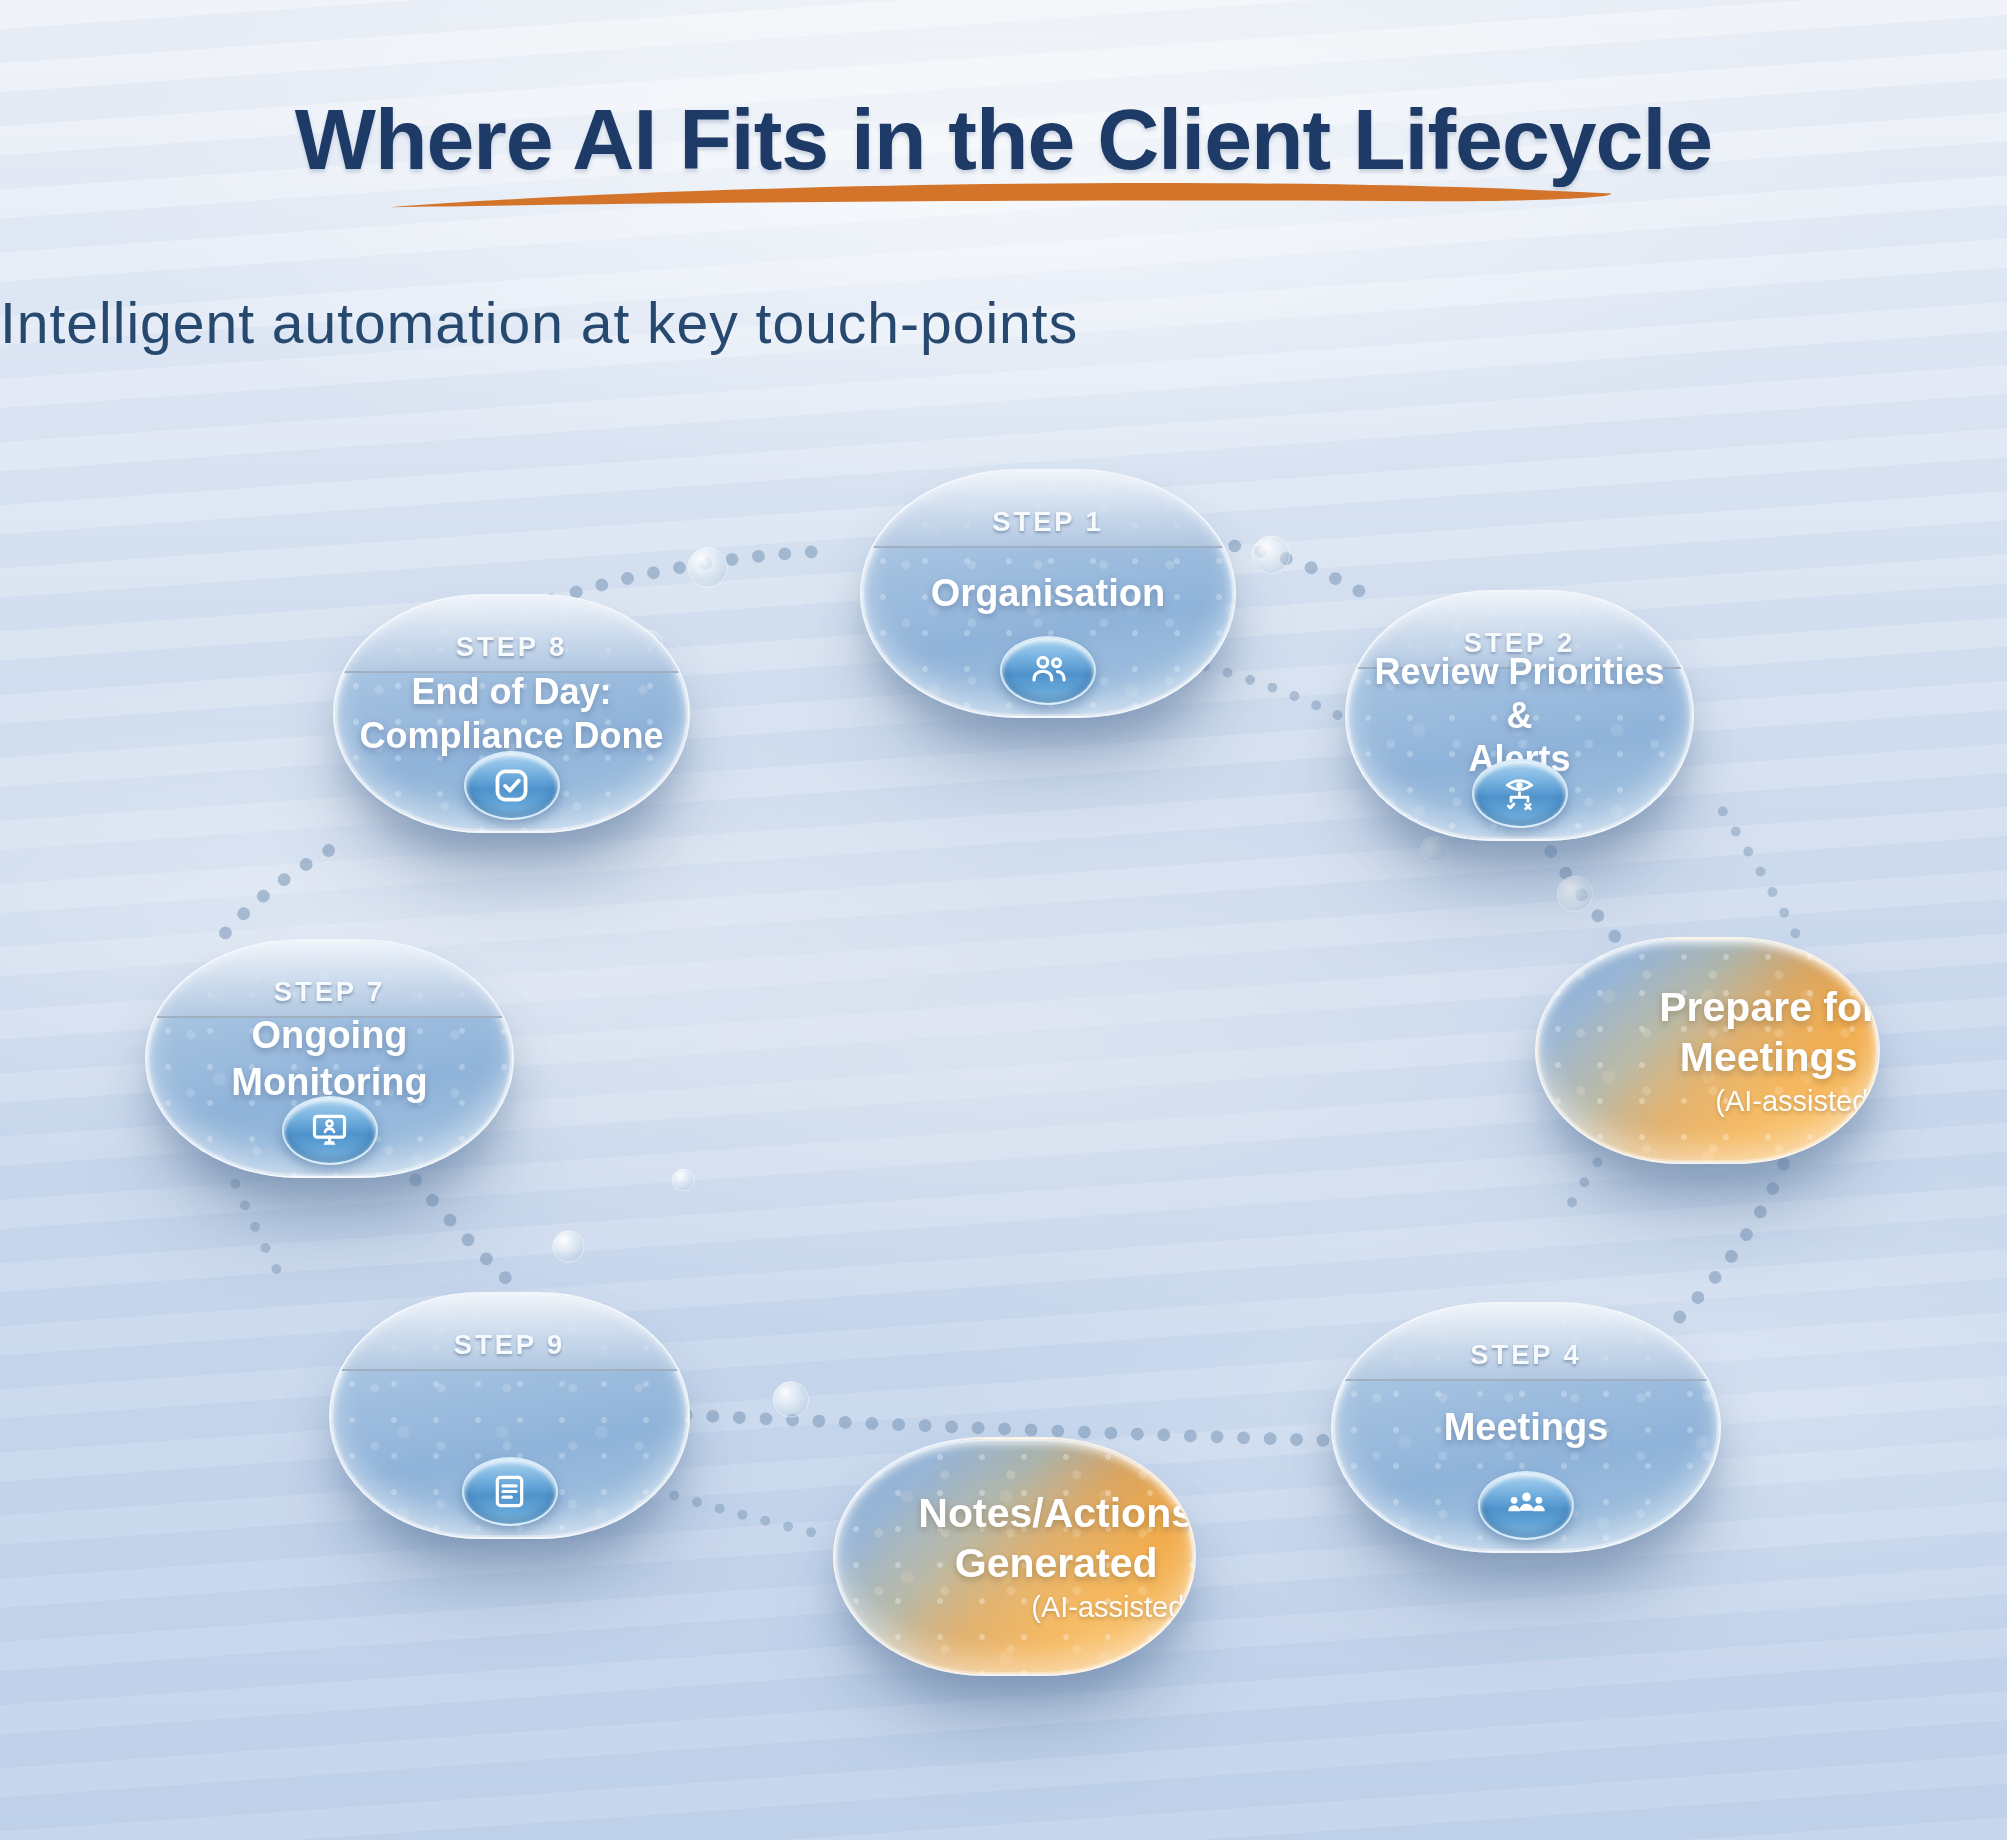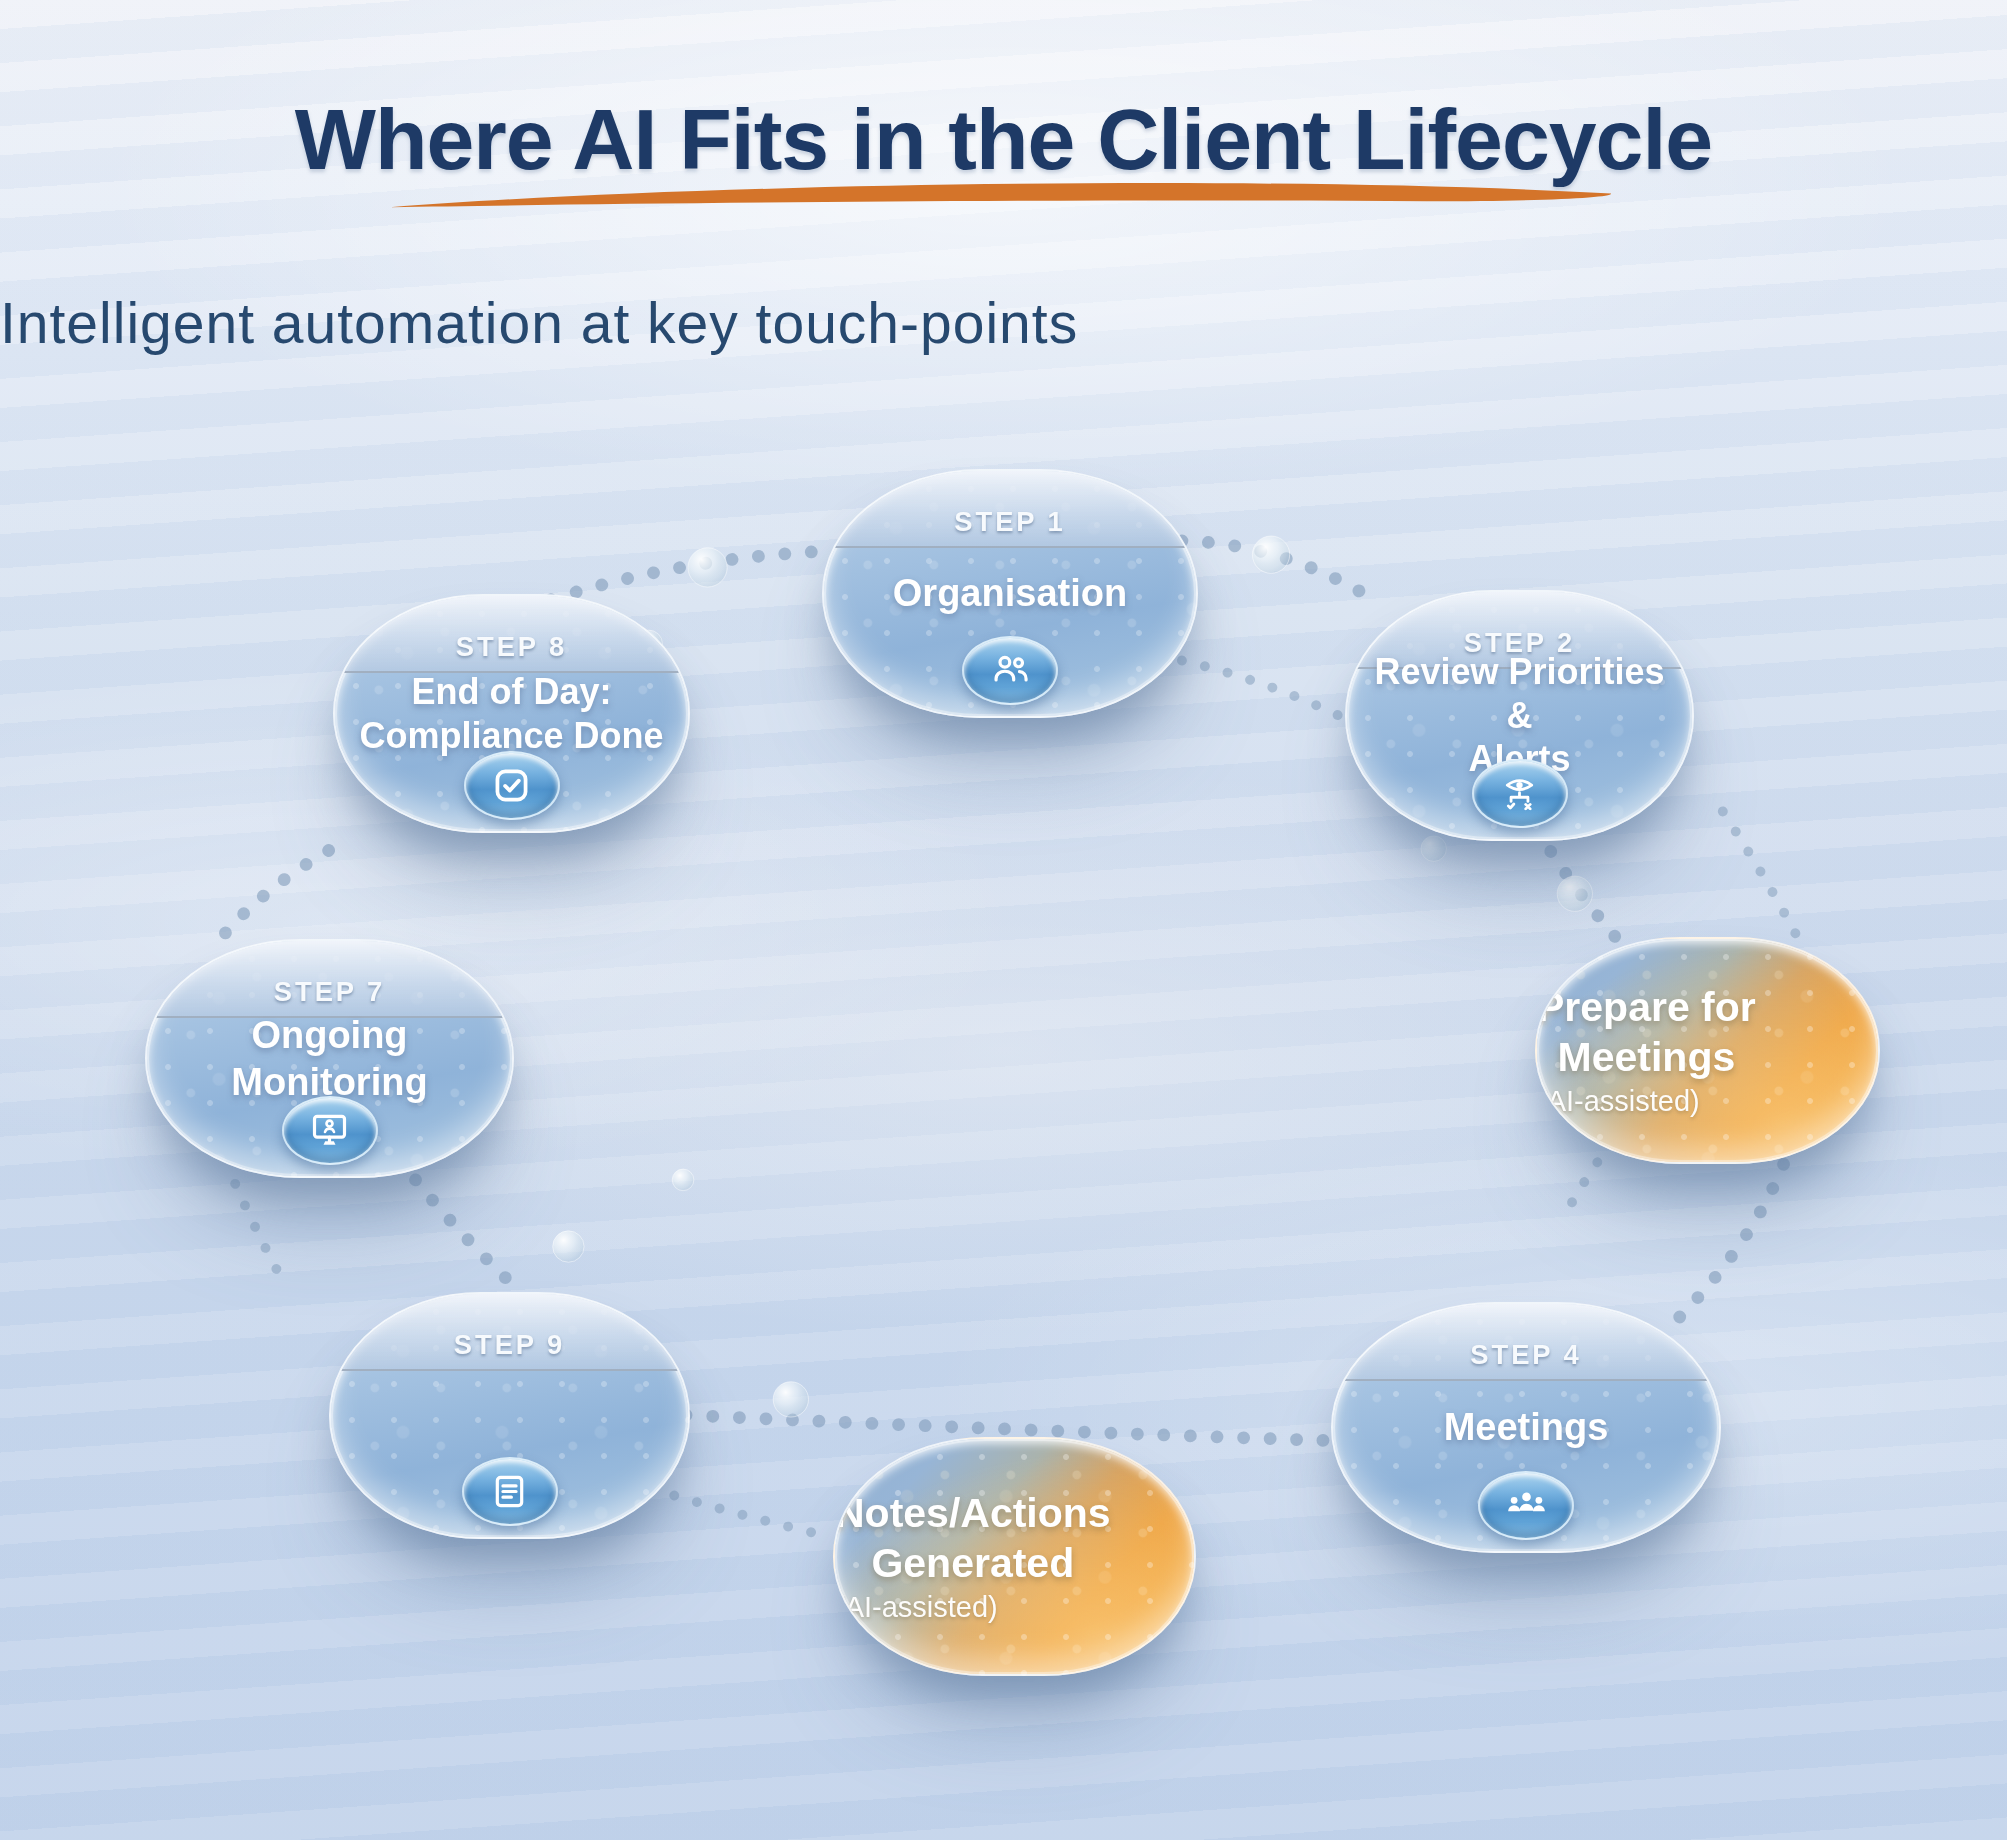--- a/index.html
+++ b/index.html
@@ -66,21 +66,21 @@
     text-shadow:0 2px 2.9px rgba(110,132,162,.75);
   }
   .bubble-title{
     position:absolute;left:6%;right:6%;top:69px;bottom:69px;
     display:flex;align-items:center;justify-content:center;text-align:center;
     font-size:38px;line-height:1.22;font-weight:bold;color:#ffffff;white-space:pre-line;
     text-shadow:0 2.9px 5.9px rgba(88,112,150,.55);
   }
   .ai-content{
     position:absolute;inset:0;display:flex;flex-direction:column;
-    align-items:flex-start;justify-content:center;text-align:center;
+    align-items:flex-end;justify-content:center;text-align:center;
   }
   .ai-title{
     font-size:41px;line-height:1.2;font-weight:bold;color:#ffffff;white-space:pre-line;
     text-shadow:0 2.9px 5.9px rgba(120,100,60,.45);
   }
   .ai-note{
     font-size:29px;font-weight:normal;color:rgba(255,255,255,.96);margin-top:3px;
     text-shadow:0 2px 3.9px rgba(120,100,60,.4);
   }
   .icon-pill{
@@ -90,21 +90,21 @@
     border:2px solid rgba(230,243,252,.85);
     background:linear-gradient(180deg,#abd4ef 0%,#77b2e0 30%,#4f93cc 56%,#61a4d8 76%,#8fc4e9 100%);
     box-shadow:0 5.9px 11.8px rgba(50,90,140,.4),
                inset 0 2.9px 4.9px rgba(255,255,255,.9),
                inset 0 -5.9px 9.8px rgba(30,80,130,.38);
   }
   .icon-pill svg{width:45px;height:45px;}
   .icon-stroke{fill:none;stroke:#ffffff;stroke-width:1.7;stroke-linecap:round;stroke-linejoin:round;}
   .icon-fill{fill:#ffffff;stroke:none;}
   
-  .b1{left:822px;top:469px;width:372px;height:245px;}
+  .b1{left:860px;top:469px;width:372px;height:245px;}
   .b2{left:1345px;top:590px;width:345px;height:247px;}
   .b3{left:1535px;top:937px;width:341px;height:223px;}
   .b4{left:1331px;top:1302px;width:386px;height:247px;}
   .b5{left:833px;top:1437px;width:359px;height:235px;}
   .b6{left:329px;top:1292px;width:357px;height:243px;}
   .b7{left:145px;top:939px;width:365px;height:235px;}
   .b8{left:333px;top:594px;width:353px;height:235px;}
   .b2 .bubble-title, .b8 .bubble-title{font-size:36px;}
   .b6 .bubble-title{font-size:36px;}
 </style>

